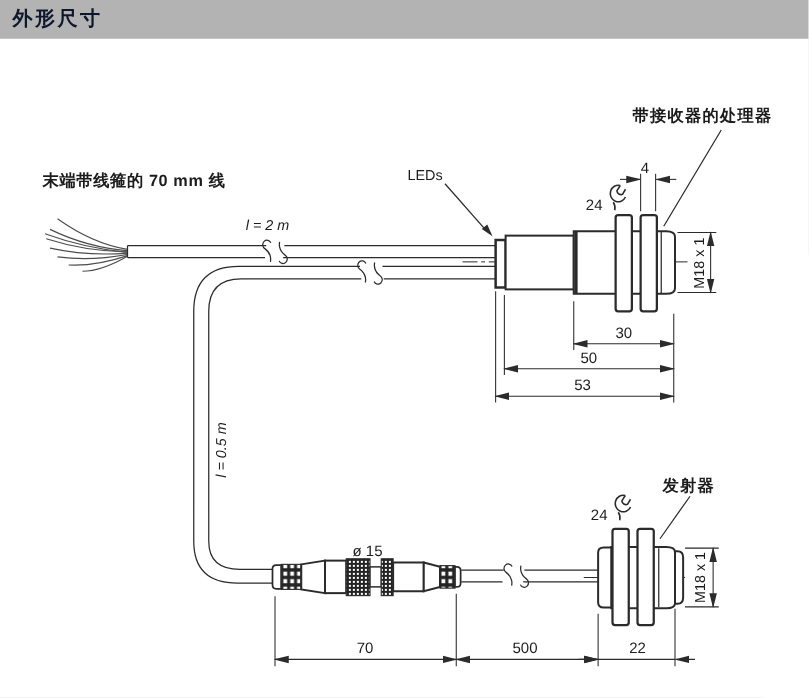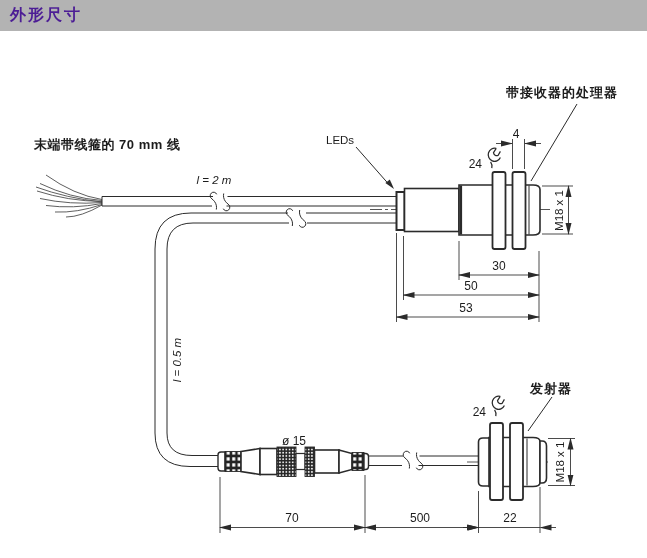--- a/index.html
+++ b/index.html
@@ -10,21 +10,21 @@
   html,body{margin:0;padding:0;background:#e9e9e9;}
   .stage{
     position:relative;width:647px;height:558px;background:#ffffff;
     font-family:"Liberation Sans","DejaVu Sans",sans-serif;overflow:hidden;
   }
   .titlebar{
     position:absolute;left:0;top:0;width:647px;height:31px;
     background:var(--hdr);display:flex;align-items:center;
   }
   .titlebar span{
-    margin-left:10px;font-size:16px;font-weight:bold;color:#4c1d95;
+    margin-left:10px;font-size:16px;font-weight:bold;color:#0f172a;
     letter-spacing:2px;
   }
   svg{position:absolute;left:0;top:0;}
   .ln{stroke:var(--line);fill:none;stroke-width:1.3;}
   .body{fill:#ffffff;stroke:var(--line);stroke-width:1.6;}
   .nut{fill:#ffffff;stroke:var(--line);stroke-width:1.8;}
   .dim{stroke:var(--line);stroke-width:0.85;fill:none;}
   .cl{stroke:var(--line);stroke-width:0.8;fill:none;stroke-dasharray:12 3 3 3;}
   .wire{stroke:#4d4d4d;stroke-width:0.9;fill:none;}
   .brk{stroke:var(--line);stroke-width:1;fill:none;}

